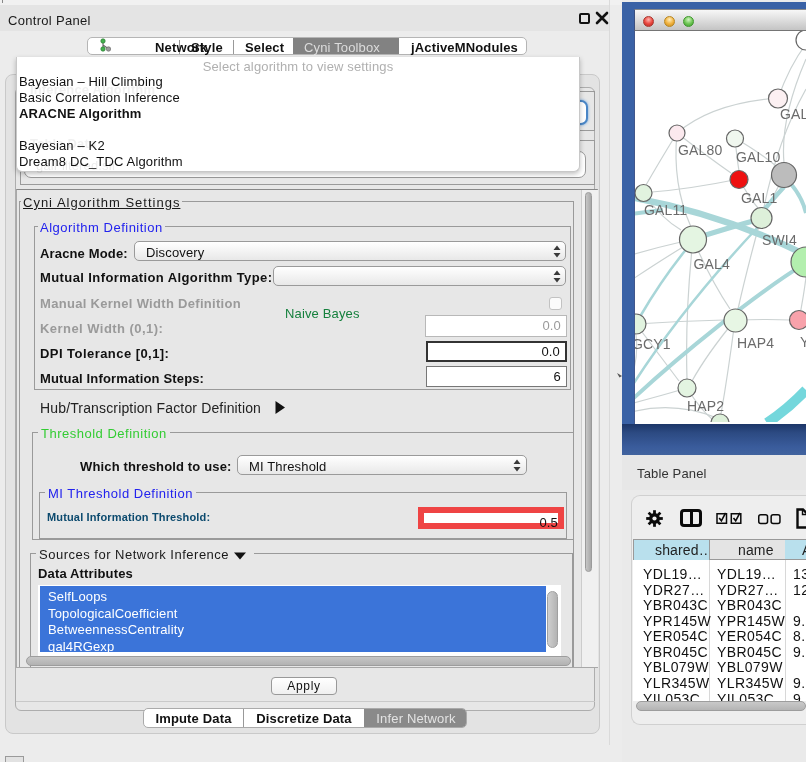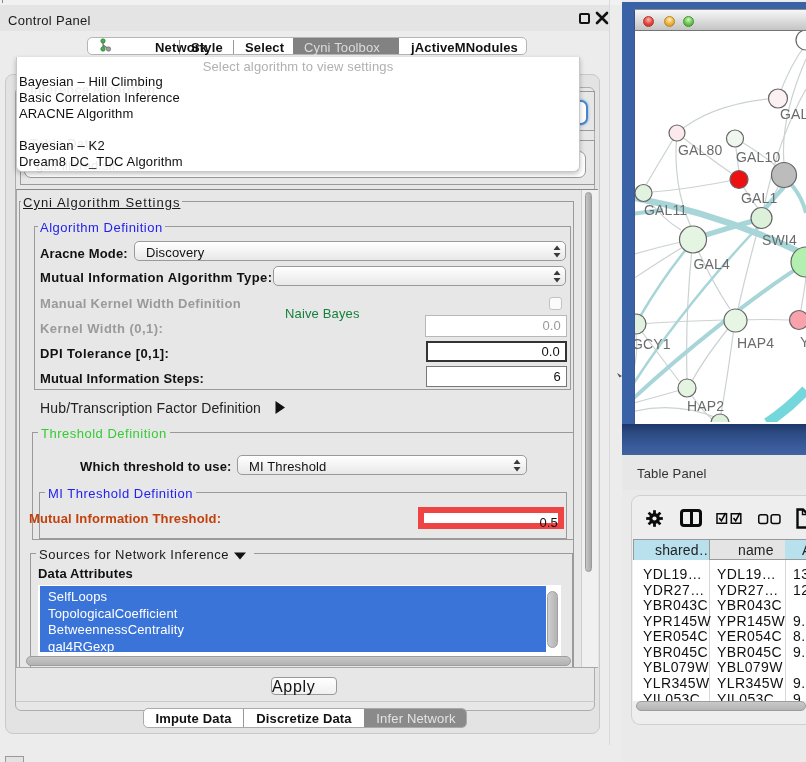--- a/index.html
+++ b/index.html
@@ -63,42 +63,42 @@
     <path d="M2.5 1 L12 7.5 L2.5 14 Z" fill="#111"></path>
   </svg>
 
 <div class="abs" style="left:32px;top:432px;width:542px;height:108px;border:1px solid #9a9a9a;"></div>
 <div class="abs" style="left:38px;top:426px;padding:0 3px;background:#e7e7e7;font-size:13px;letter-spacing:0.5px;color:#33cc33;">Threshold Definition</div>
 <div class="abs b" style="left:80px;top:459px;font-size:13px;color:#111;">Which threshold to use:</div>
 <div class="abs combo" style="left:237px;top:455px;width:290px;height:20px;"></div>
 
 <div class="abs" style="left:39px;top:492px;width:528px;height:47px;border:1px solid #9a9a9a;"></div>
 <div class="abs" style="left:45px;top:486px;padding:0 3px;background:#e7e7e7;font-size:13px;letter-spacing:0.5px;color:#2222ee;">MI Threshold Definition</div>
-<div class="abs b" style="left:29px;top:511px;font-size:13px;color:#c2410c;">Mutual Information Threshold:</div>
+<div class="abs b" style="left:47px;top:511px;font-size:11px;color:#0c4a6e;">Mutual Information Threshold:</div>
 <div class="abs" style="left:418px;top:507px;width:146px;height:22px;background:#fff;border:6px solid #ef4444;font-size:13px;color:#111;text-align:right;line-height:19px;">0.5</div>
 
 <div class="abs" style="left:30px;top:553px;width:543px;height:114px;border:1px solid #9a9a9a;border-bottom:none;"></div>
 <div class="abs" style="left:36px;top:547px;width:218px;height:14px;background:#e7e7e7;font-size:13px;letter-spacing:0.5px;color:#1a1a1a;padding-left:3px;">Sources for Network Inference</div>
 <svg class="abs" style="left:233px;top:551px;" width="14" height="10">
     <path d="M1 1.5 L13 1.5 L7 8.5 Z" fill="#111"></path>
   </svg>
 <div class="abs b" style="left:38px;top:566px;font-size:13px;color:#111;">Data Attributes</div>
 
 <div class="abs" style="left:38px;top:585px;width:523px;height:71px;background:#fff;overflow:hidden;font-size:13px;color:#fff;">
   <div style="position:absolute;left:2px;top:1px;width:506px;height:66px;background:#3b74d9;"></div>
   <div style="position:absolute;left:10px;top:4px;">SelfLoops</div>
   <div style="position:absolute;left:10px;top:20.5px;">TopologicalCoefficient</div>
   <div style="position:absolute;left:10px;top:37px;">BetweennessCentrality</div>
   <div style="position:absolute;left:10px;top:53.5px;">gal4RGexp</div>
   <div style="position:absolute;left:509px;top:6px;width:11px;height:57px;background:linear-gradient(90deg,#cfcfcf,#b3b3b3);border:1px solid #a0a0a0;border-radius:6px;"></div>
 </div>
 
 <div class="abs" style="left:26px;top:656px;width:545px;height:10px;background:linear-gradient(180deg,#c6c6c6,#b2b2b2);border:1px solid #9d9d9d;border-radius:5px;"></div>
 
-<div class="abs" style="left:271px;top:677px;width:66px;height:18px;background:linear-gradient(180deg,#ffffff,#f0f0f0);border:1px solid #999;border-radius:4px;font-size:16px;letter-spacing:0.7px;color:#111;text-align:left;line-height:17px;">Apply</div>
+<div class="abs" style="left:271px;top:677px;width:66px;height:18px;background:linear-gradient(180deg,#ffffff,#f0f0f0);border:1px solid #999;border-radius:4px;font-size:12px;letter-spacing:0.7px;color:#111;text-align:center;line-height:17px;">Apply</div>
 <div class="abs" style="left:16px;top:701px;width:579px;height:1px;background:#c9c9c9;"></div>
 
 <div class="abs" style="left:143px;top:708px;width:324px;height:20px;background:#fff;border:1px solid #aaa;border-radius:5px;overflow:hidden;">
   <div style="position:absolute;left:0;top:0;width:100px;height:20px;border-right:1px solid #999;text-align:center;font-size:13px;line-height:19px;color:#111;font-weight:bold;">Impute Data</div>
   <div style="position:absolute;left:100px;top:0;width:120px;height:20px;text-align:center;font-size:13px;line-height:19px;color:#111;font-weight:bold;">Discretize Data</div>
   <div style="position:absolute;left:220px;top:0;width:104px;height:20px;background:#8a8a8a;text-align:center;font-size:13px;line-height:19px;color:#e3e3e3;">Infer Network</div>
 </div>
 
 <div class="abs" style="left:5px;top:756px;width:19px;height:10px;background:#e2e2e2;border:1px solid #9a9a9a;"></div>
 
@@ -116,21 +116,21 @@
 <div class="abs b" style="left:115px;top:40px;font-size:13px;color:#111;margin-left:40px;">Network</div>
 <div class="abs b" style="left:191px;top:40px;font-size:13px;color:#111;">Style</div>
 <div class="abs b" style="left:245px;top:40px;font-size:13px;color:#111;">Select</div>
 <div class="abs" style="left:304px;top:40px;font-size:13px;color:#dcdcdc;">Cyni Toolbox</div>
 <div class="abs b" style="left:411px;top:40px;font-size:13px;color:#111;">jActiveMNodules</div>
 
 <div class="abs" style="left:16px;top:57px;width:564px;height:115px;background:#fff;border:1px solid #c8c8c8;border-top:none;border-radius:0 0 6px 6px;box-shadow:0 2px 5px rgba(0,0,0,0.25);">
   <div style="position:absolute;left:0;top:2px;width:100%;text-align:center;font-size:13px;color:#b0b0b0;">Select algorithm to view settings</div>
   <div style="position:absolute;left:2px;top:17px;font-size:13px;color:#111;">Bayesian – Hill Climbing</div>
   <div style="position:absolute;left:2px;top:33px;font-size:13px;color:#111;">Basic Correlation Inference</div>
-  <div style="position:absolute;left:2px;top:49px;font-size:13px;color:#111;font-weight:normal;">ARACNE Algorithm</div>
+  <div style="position:absolute;left:2px;top:49px;font-size:13px;color:#111;font-weight:bold;">ARACNE Algorithm</div>
   <div style="position:absolute;left:2px;top:81px;font-size:13px;color:#111;">Bayesian – K2</div>
   <div style="position:absolute;left:2px;top:97px;font-size:13px;color:#111;">Dream8 DC_TDC Algorithm</div>
   <div style="position:absolute;left:13px;top:25px;font-size:13px;font-weight:bold;color:rgba(60,60,60,0.08);">Inference Algorithm</div>
   <div style="position:absolute;left:13px;top:79px;font-size:13px;font-weight:bold;color:rgba(60,60,60,0.08);">Table Data</div>
   <div style="position:absolute;left:19px;top:101px;font-size:13px;color:rgba(60,60,60,0.10);">galFiltered.sif</div>
 </div>
 
 <div class="abs" style="left:622px;top:2px;width:184px;height:453px;background:#3a62a6;"></div>
 
 <div class="abs" style="left:622px;top:424px;width:184px;height:31px;background:linear-gradient(180deg,#1c3668 0%,#2c4a82 28%,#3a5c9c 75%,#41639e 100%);"></div>

